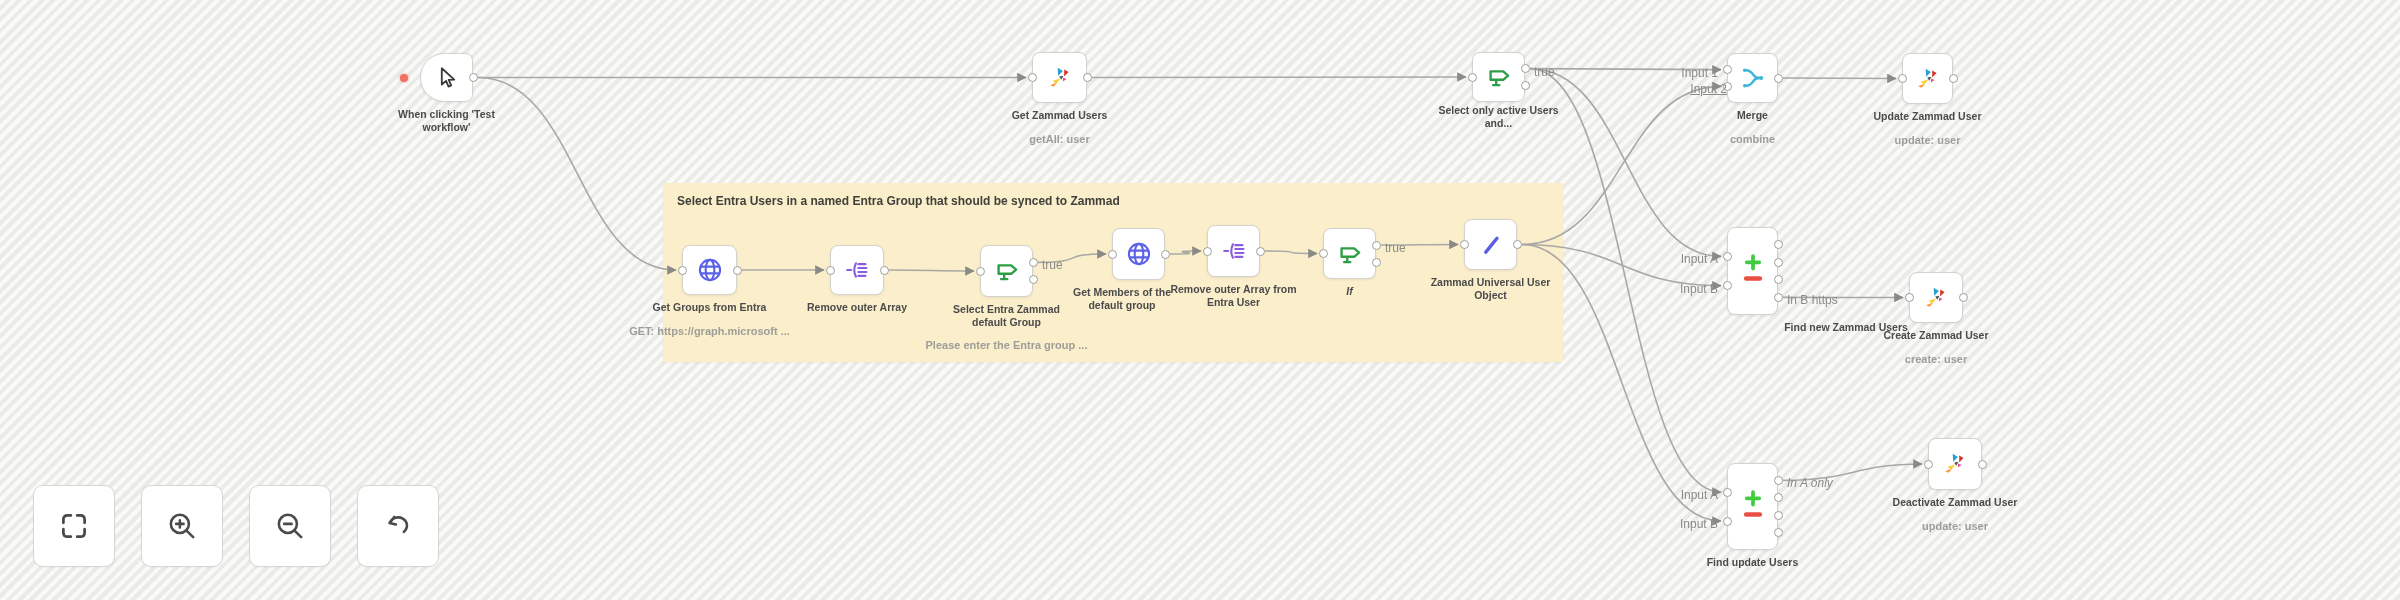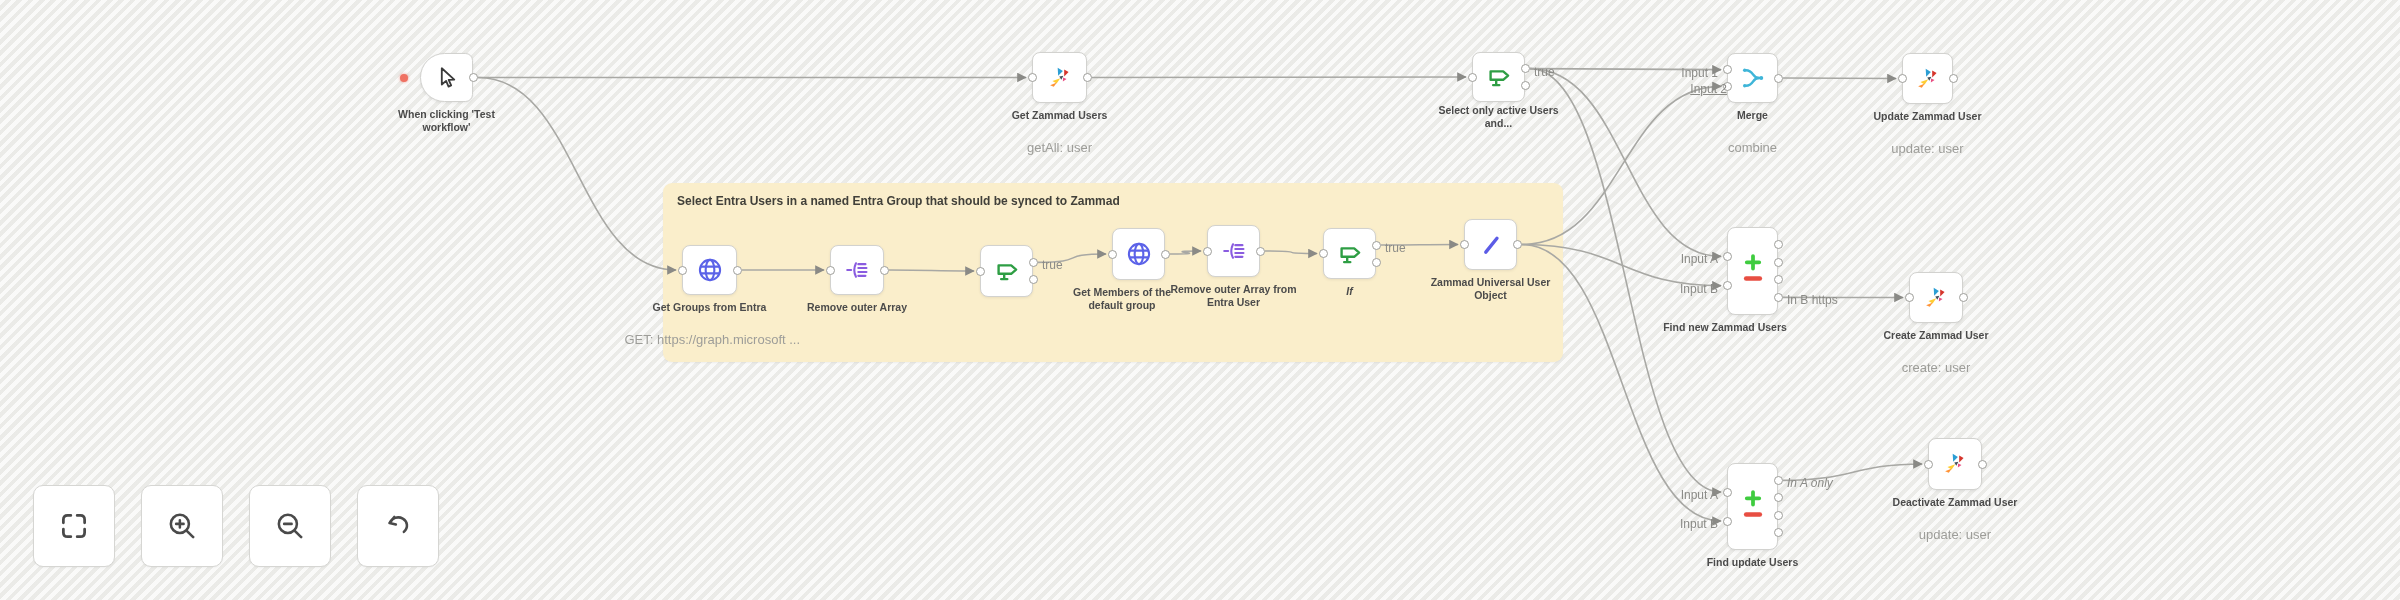--- a/index.html
+++ b/index.html
@@ -9,41 +9,41 @@
     background: #f4f4f2;
   }
   #canvas {
     position: relative; width: 2400px; height: 600px;
     background:
       repeating-linear-gradient(135deg, rgba(255,255,255,.55) 0 4px, rgba(228,228,224,.55) 4px 8px),
       #f3f3f1;
   }
   #edge-layer { position: absolute; left:0; top:0; z-index: 2; }
   .sticky {
-    position: absolute; z-index: 1; border-radius: 9px;
+    position: absolute; z-index: 1; border-radius: 0;
     box-shadow: 0 1px 2px rgba(0,0,0,.05);
   }
   .sticky-title {
     font-size: 12px; font-weight: bold; color: #41403a;
     padding: 11px 14px; line-height: 1.25;
   }
   .node {
     position: absolute; z-index: 3; background: #ffffff;
     border: 1px solid #d2d2cf; border-radius: 8px;
     box-shadow: 0 1px 3px rgba(0,0,0,.07);
     display: flex; align-items: center; justify-content: center;
   }
   .node.trigger { border-radius: 26px 8px 8px 26px; }
   .node-label {
     position: absolute; z-index: 3; text-align: center;
     font-size: 10.5px; font-weight: 600; color: #4b4b4b;
     line-height: 1.2; white-space: pre-line; width: 170px;
   }
   .node-sublabel {
-    font-size: 13px; font-weight: 400; color: #9d9d99; margin-top: 18px;
+    font-size: 11px; font-weight: 700; color: #9d9d99; margin-top: 11px;
     white-space: nowrap;
   }
   .port {
     position: absolute; z-index: 4; width: 9px; height: 9px;
     background: #fff; border: 1.5px solid #9e9e9a; border-radius: 50%;
   }
   .port-label {
     position: absolute; z-index: 4; font-size: 12px; color: #8b8b87;
     white-space: nowrap;
   }
@@ -238,20 +238,22 @@
     <div class="port" style="left: 879.5px; top: 265.5px;"></div>
     <div class="node" style="left: 980px; top: 245px; width: 53px; height: 52px;">
       <span class="node-icon">
         <svg width="28" height="28" viewBox="0 0 20 20">
           <path d="M4,6 h9 l3.5,3 -3.5,3 h-9 z" fill="none" stroke="#2e9e44" stroke-width="1.7" stroke-linejoin="round"></path>
           <path d="M8,12.2 v3.4" stroke="#2e9e44" stroke-width="1.7"></path>
           <path d="M5.8,15.8 h4.4" stroke="#2e9e44" stroke-width="1.7" stroke-linecap="round"></path>
         </svg>
       </span>
     </div>
+    <div class="node-label" style="left: 921.5px; top: 303px;">Select Entra Zammad
+default Group<div class="node-sublabel">Please enter the Entra group ...</div></div>
     <div class="port" style="left: 975.5px; top: 266.5px;"></div>
     <div class="port" style="left: 1028.5px; top: 257.833px;"></div>
     <div class="port-label" style="top: 258.333px; left: 1042px;">true</div>
     <div class="port" style="left: 1028.5px; top: 275.167px;"></div>
     <div class="node" style="left: 1112px; top: 228px; width: 53px; height: 52px;">
       <span class="node-icon">
         <svg width="28" height="28" viewBox="0 0 20 20" fill="none" stroke="#5b62e8" stroke-width="1.5">
           <circle cx="10" cy="10" r="7.2"></circle>
           <ellipse cx="10" cy="10" rx="3.1" ry="7.2"></ellipse>
           <path d="M3.4,7.6 h13.2 M3.4,12.4 h13.2"></path>
@@ -305,21 +307,21 @@
     <div class="port" style="left: 1459.5px; top: 240px;"></div>
     <div class="port" style="left: 1512.5px; top: 240px;"></div>
     <div class="node" style="left: 1727px; top: 227px; width: 51px; height: 88px;">
       <span class="node-icon">
         <svg width="30" height="40" viewBox="0 0 24 32">
           <path d="M12,4 v10 M7,9 h10" stroke="#3fcc3f" stroke-width="3" stroke-linecap="round"></path>
           <path d="M6.5,22 h11" stroke="#e84e42" stroke-width="3.6" stroke-linecap="round"></path>
         </svg>
       </span>
     </div>
-    <div class="node-label" style="left: 1640px; top: 321px; text-align: center;">Find new Zammad Users</div>
+    <div class="node-label" style="left: 1761px; top: 321px; text-align: center;">Find new Zammad Users</div>
     <div class="port" style="left: 1722.5px; top: 251.833px;"></div>
     <div class="port-label" style="top: 252.333px; right: 682px;">Input A</div>
     <div class="port" style="left: 1722.5px; top: 281.167px;"></div>
     <div class="port-label" style="top: 281.667px; right: 682px;">Input B</div>
     <div class="port" style="left: 1773.5px; top: 240.1px;"></div>
     <div class="port" style="left: 1773.5px; top: 257.7px;"></div>
     <div class="port" style="left: 1773.5px; top: 275.3px;"></div>
     <div class="port" style="left: 1773.5px; top: 292.9px;"></div>
     <div class="port-label" style="top: 293.4px; left: 1787px;">In B https</div>
     <div class="node" style="left: 1909px; top: 272px; width: 54px; height: 51px;">

